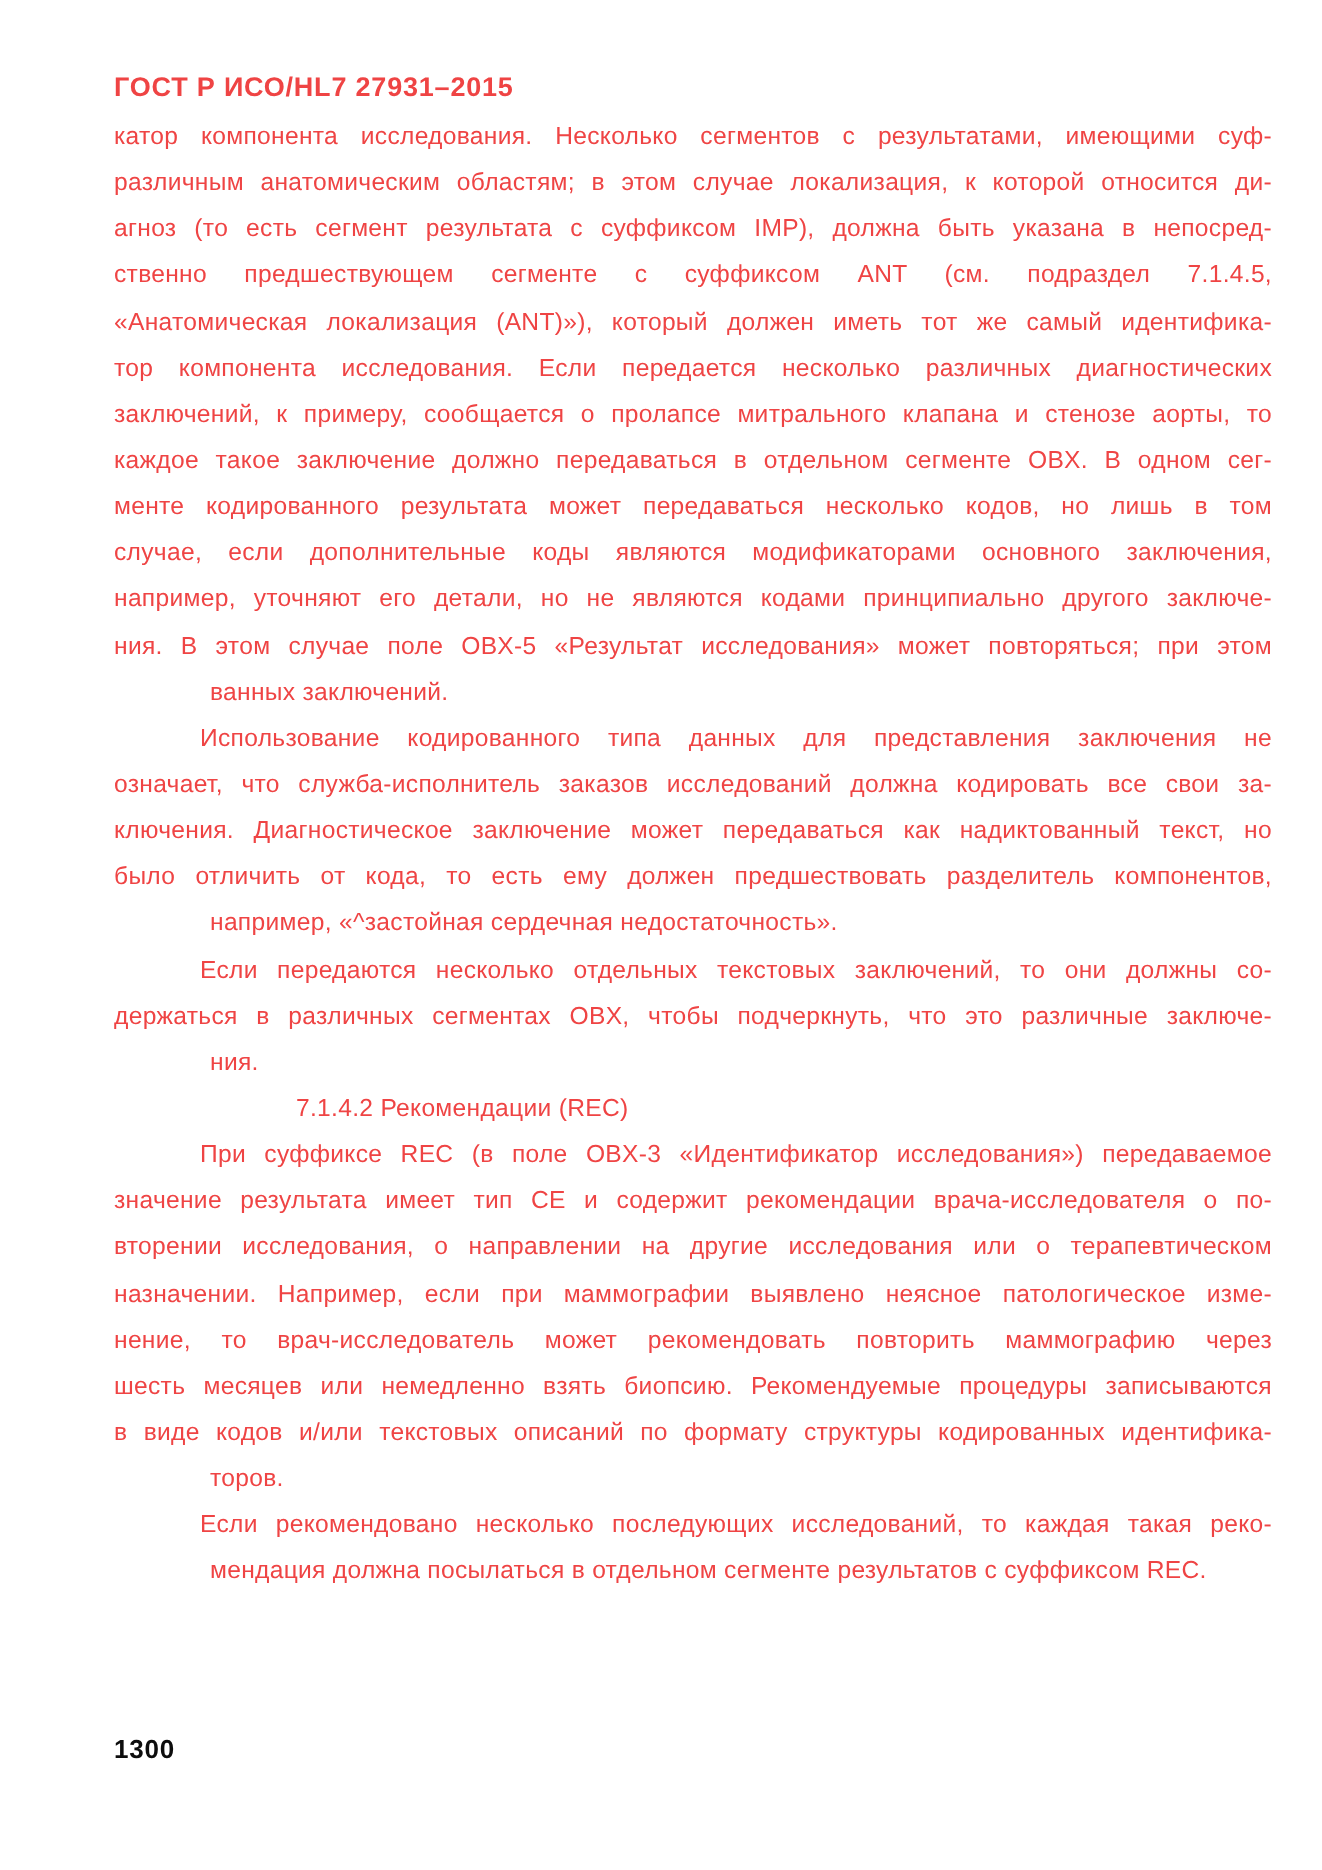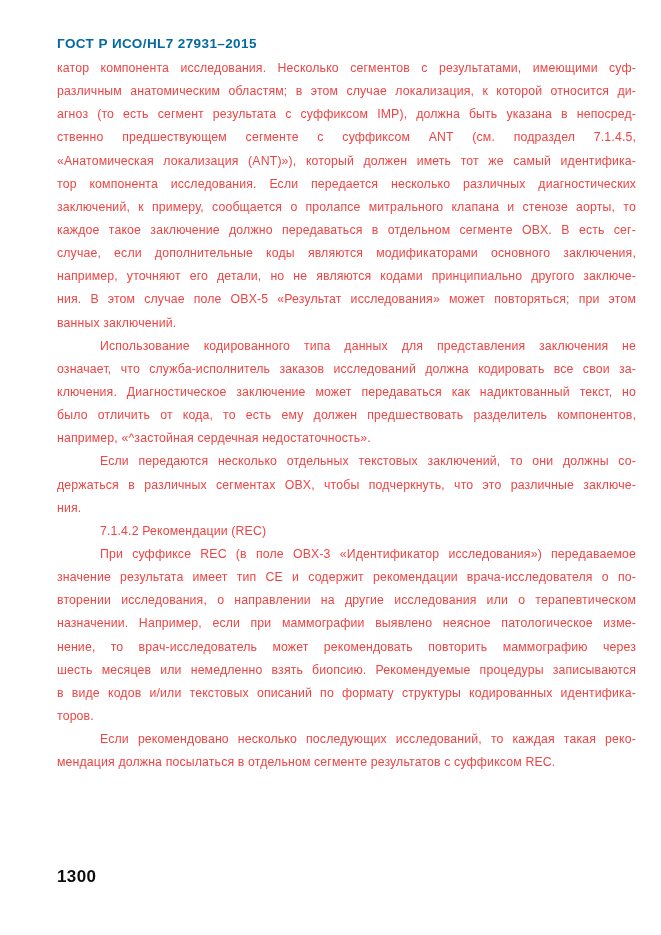--- a/index.html
+++ b/index.html
@@ -12,21 +12,21 @@
     color: #111111;
     overflow: hidden;
   }
   .doc-header {
     position: absolute;
     left: 57px;
     top: 36px;
     font-size: 13.5px;
     font-weight: bold;
     letter-spacing: 0.4px;
-    color: #0369a1;
+    color: #ef4444;
     white-space: nowrap;
   }
   .doc-body {
     position: absolute;
     left: 57px;
     top: 57px;
     width: 579px;
   }
   .text-line {
     height: 23.15px;
@@ -34,49 +34,51 @@
     font-size: 12.3px;
     letter-spacing: 0.15px;
     color: #ef4444;
     white-space: nowrap;
     text-align: justify;
     text-align-last: justify;
     overflow: visible;
   }
   .text-line.last {
     text-align-last: left;
+    margin-left: 48px;
   }
   .text-line.indent {
     text-indent: 43px;
   }
   .page-number {
     position: absolute;
     left: 57px;
     top: 867px;
-    font-size: 17px;
+    font-size: 13px;
     font-weight: bold;
     letter-spacing: 0.4px;
     color: #0d0d0d;
   }
 </style>
 </head>
 <body>
 
 <div class="page">
   <div class="doc-header">ГОСТ Р ИСО/HL7 27931–2015</div>
 
   <div class="doc-body" id="doc-body">
       <div class="text-line">катор компонента исследования. Несколько сегментов с результатами, имеющими суф-</div>
       <div class="text-line">различным анатомическим областям; в этом случае локализация, к которой относится ди-</div>
       <div class="text-line">агноз (то есть сегмент результата с суффиксом IMP), должна быть указана в непосред-</div>
       <div class="text-line">ственно предшествующем сегменте с суффиксом ANT (см. подраздел 7.1.4.5,</div>
       <div class="text-line">«Анатомическая локализация (ANT)»), который должен иметь тот же самый идентифика-</div>
       <div class="text-line">тор компонента исследования. Если передается несколько различных диагностических</div>
       <div class="text-line">заключений, к примеру, сообщается о пролапсе митрального клапана и стенозе аорты, то</div>
-      <div class="text-line">каждое такое заключение должно передаваться в отдельном сегменте OBX.  В есть сег-</div>
+      <div class="text-line">каждое такое заключение должно передаваться в отдельном сегменте OBX.  В одном сег-</div>
+      <div class="text-line">менте кодированного результата может передаваться несколько кодов, но лишь в том</div>
       <div class="text-line">случае, если дополнительные коды являются модификаторами основного заключения,</div>
       <div class="text-line">например, уточняют его детали, но не являются кодами принципиально другого заключе-</div>
       <div class="text-line">ния. В этом случае поле OBX-5 «Результат исследования» может повторяться; при этом</div>
       <div class="text-line last">ванных заключений.</div>
       <div class="text-line indent">Использование кодированного типа данных для представления заключения не</div>
       <div class="text-line">означает, что служба-исполнитель заказов исследований должна кодировать все свои за-</div>
       <div class="text-line">ключения. Диагностическое заключение может передаваться как надиктованный текст, но</div>
       <div class="text-line">было отличить от кода, то есть ему должен предшествовать разделитель компонентов,</div>
       <div class="text-line last">например, «^застойная сердечная недостаточность».</div>
       <div class="text-line indent">Если передаются несколько отдельных текстовых заключений, то они должны со-</div>

